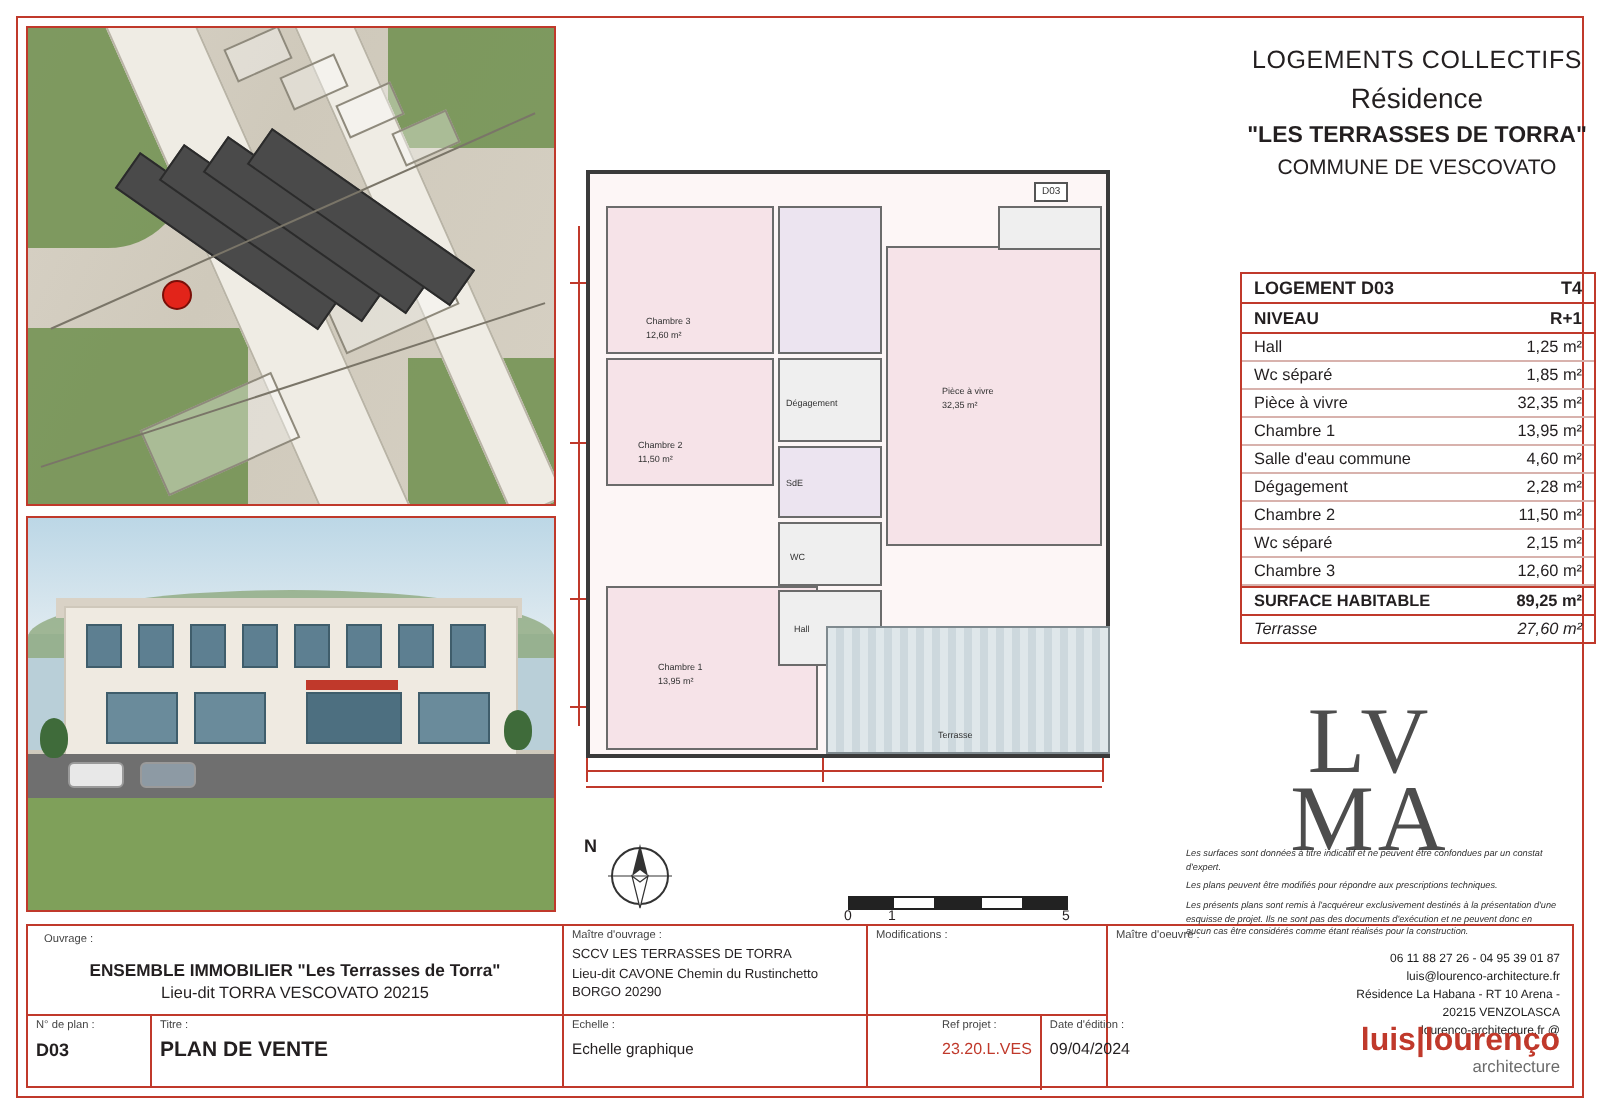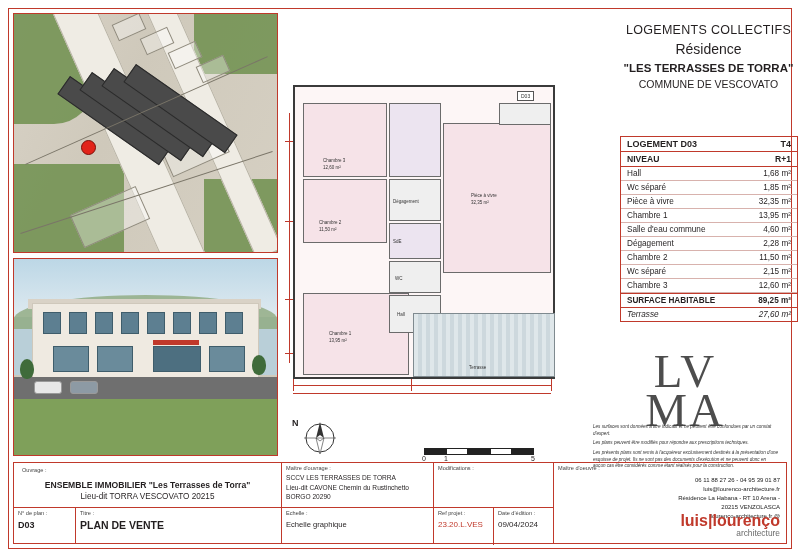--- a/index.html
+++ b/index.html
@@ -254,21 +254,21 @@
       <div class="row head">
         <span>LOGEMENT D03</span>
         <span>T4</span>
       </div>
       <div class="row sub">
         <span>NIVEAU</span>
         <span>R+1</span>
       </div>
       <div class="row">
         <span>Hall</span>
-        <span>1,68 m²</span>
+        <span>1,25 m²</span>
       </div>
       <div class="row">
         <span>Wc séparé</span>
         <span>1,85 m²</span>
       </div>
       <div class="row">
         <span>Pièce à vivre</span>
         <span>32,35 m²</span>
       </div>
       <div class="row">
@@ -351,21 +351,21 @@
           <div class="ctag">Echelle :</div>
           <div class="cval" style="font-size:7.6px;margin-top:4px;">Echelle graphique</div>
         </div>
       </div>
     </div>
 
     <div class="cz z3">
       <div class="split-h" style="height:44px;">
         <div class="ctag">Modifications :</div>
       </div>
-      <div style="height:37px;display:flex;">
+      <div style="height:37px;display:flex;margin-left:33px;">
         <div style="width:60px;border-right:1px solid #c0392b;box-sizing:border-box;">
           <div class="ctag">Ref projet :</div>
           <div class="cval" style="color:#c0392b;font-size:8px;margin-top:4px;">23.20.L.VES</div>
         </div>
         <div style="flex:1;">
           <div class="ctag">Date d'édition :</div>
           <div class="cval" style="font-size:8px;margin-top:4px;">09/04/2024</div>
         </div>
       </div>
     </div>

